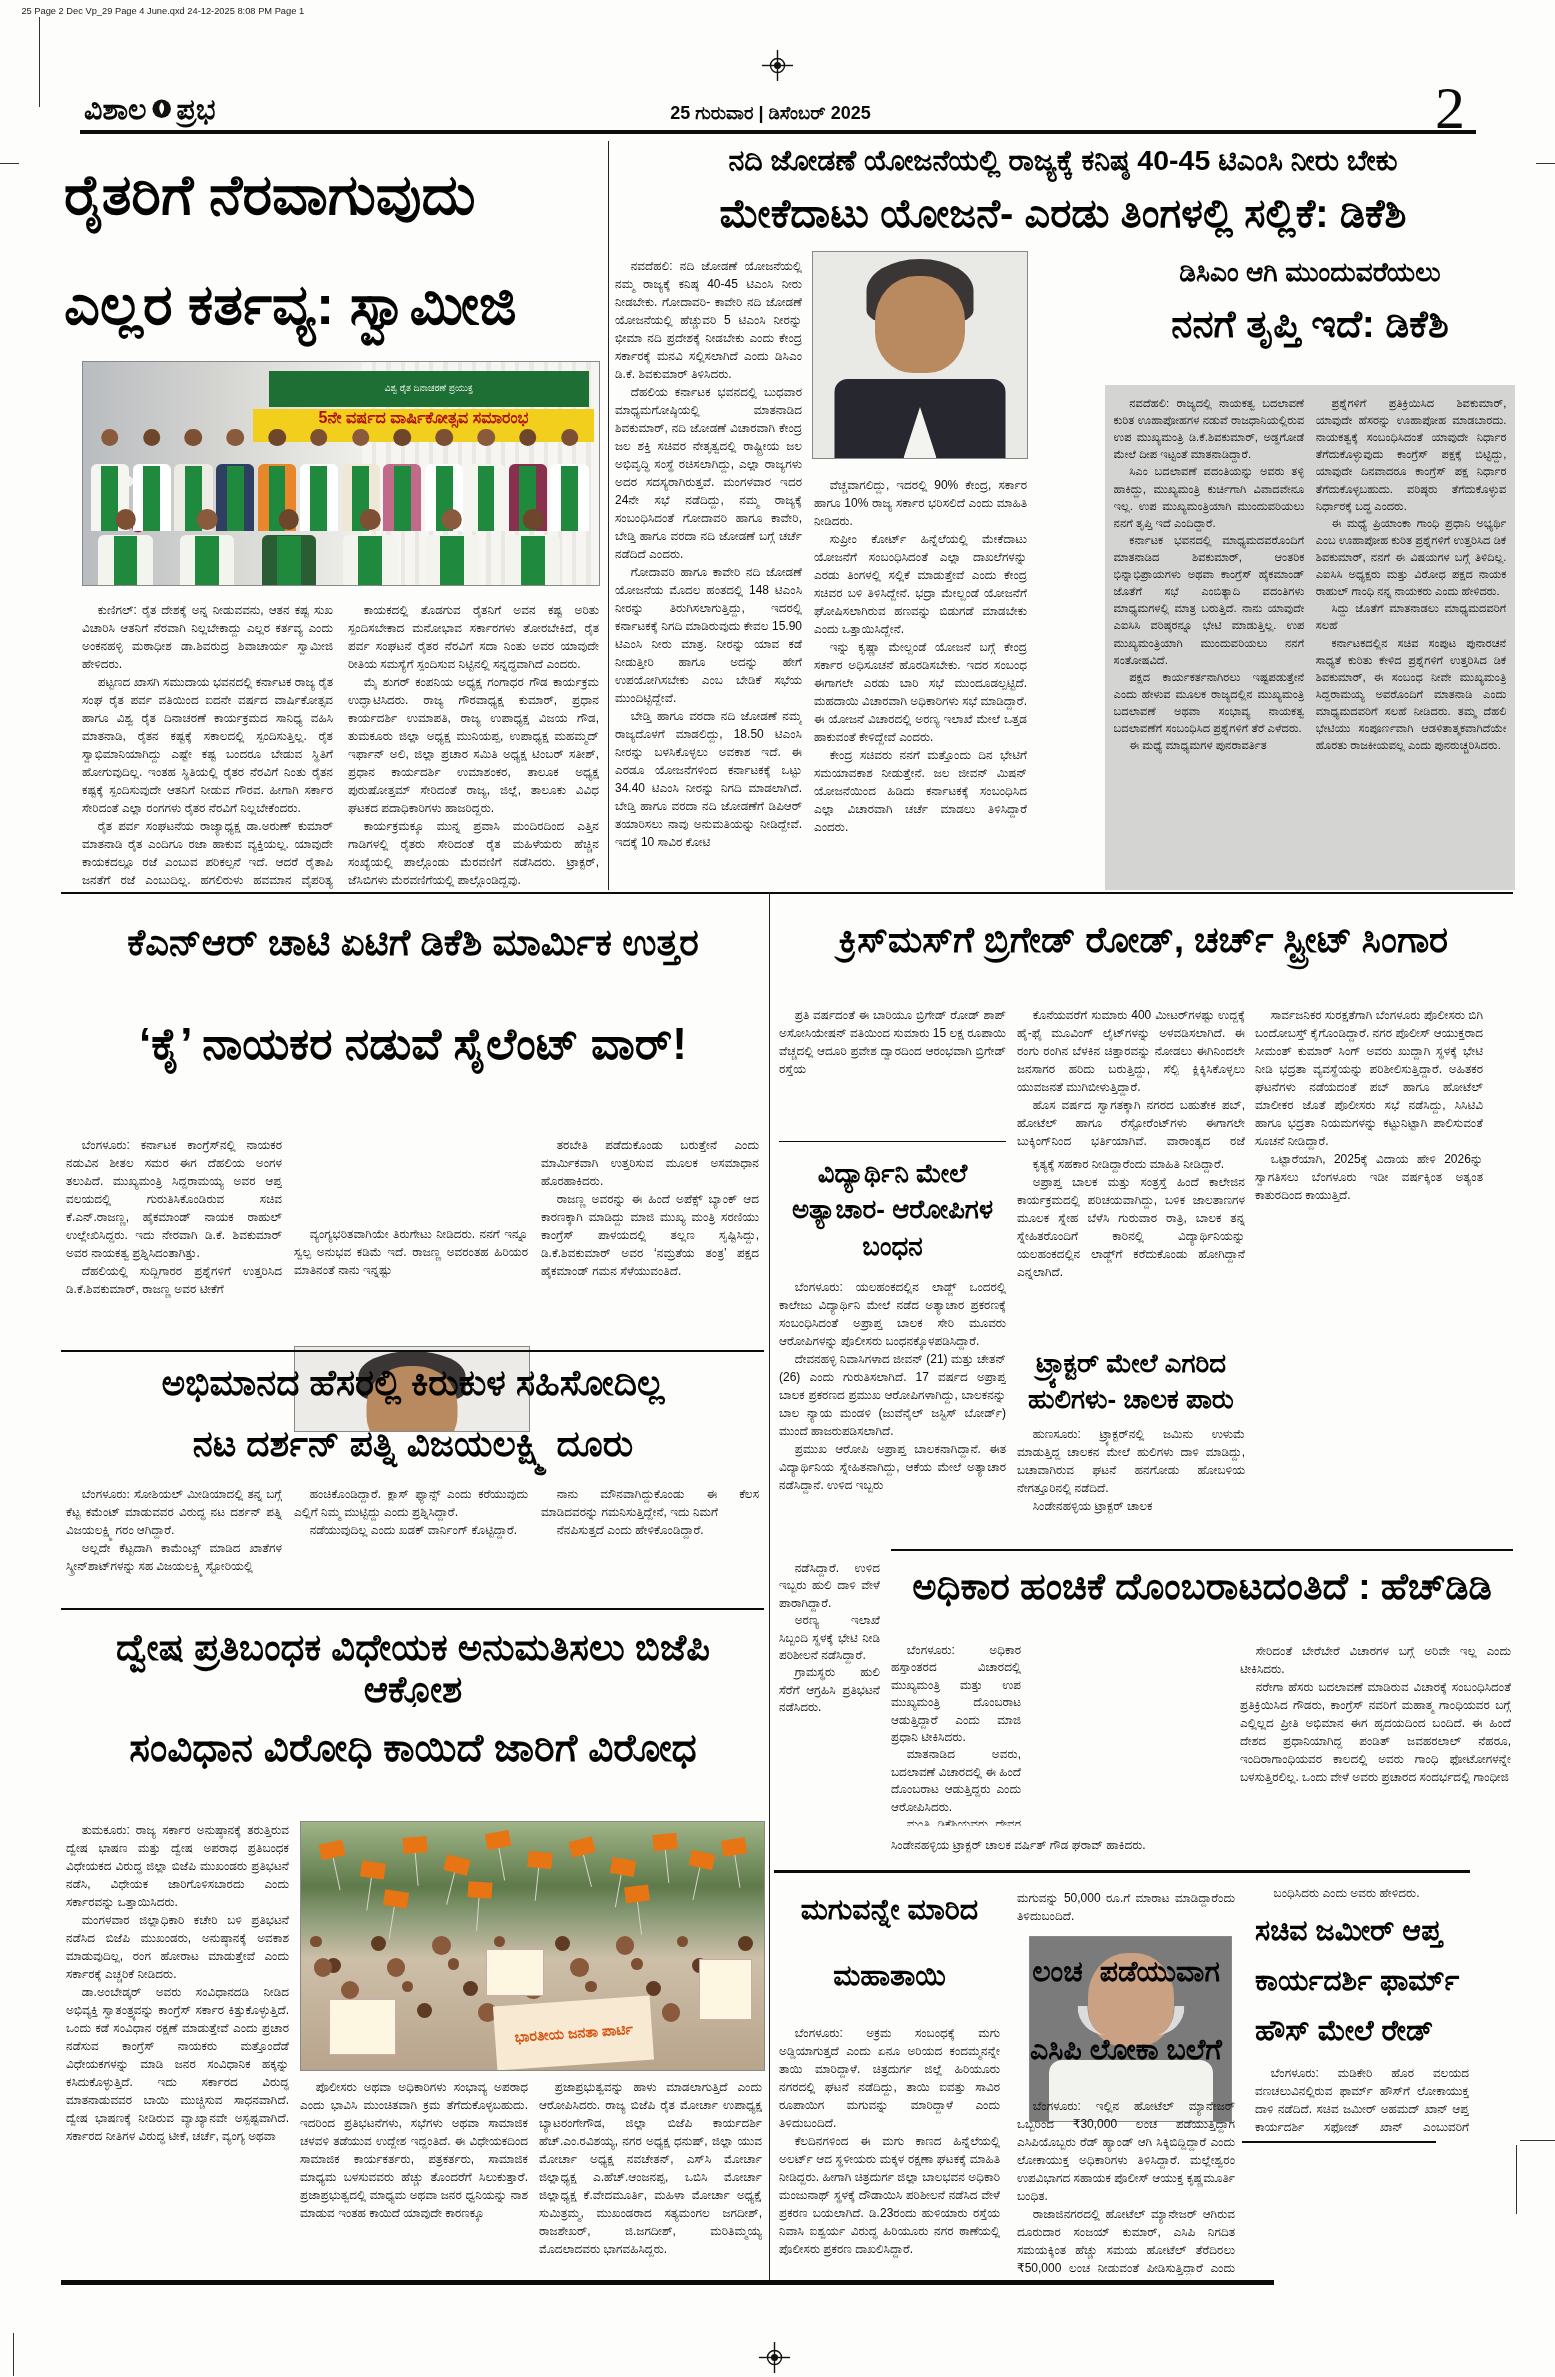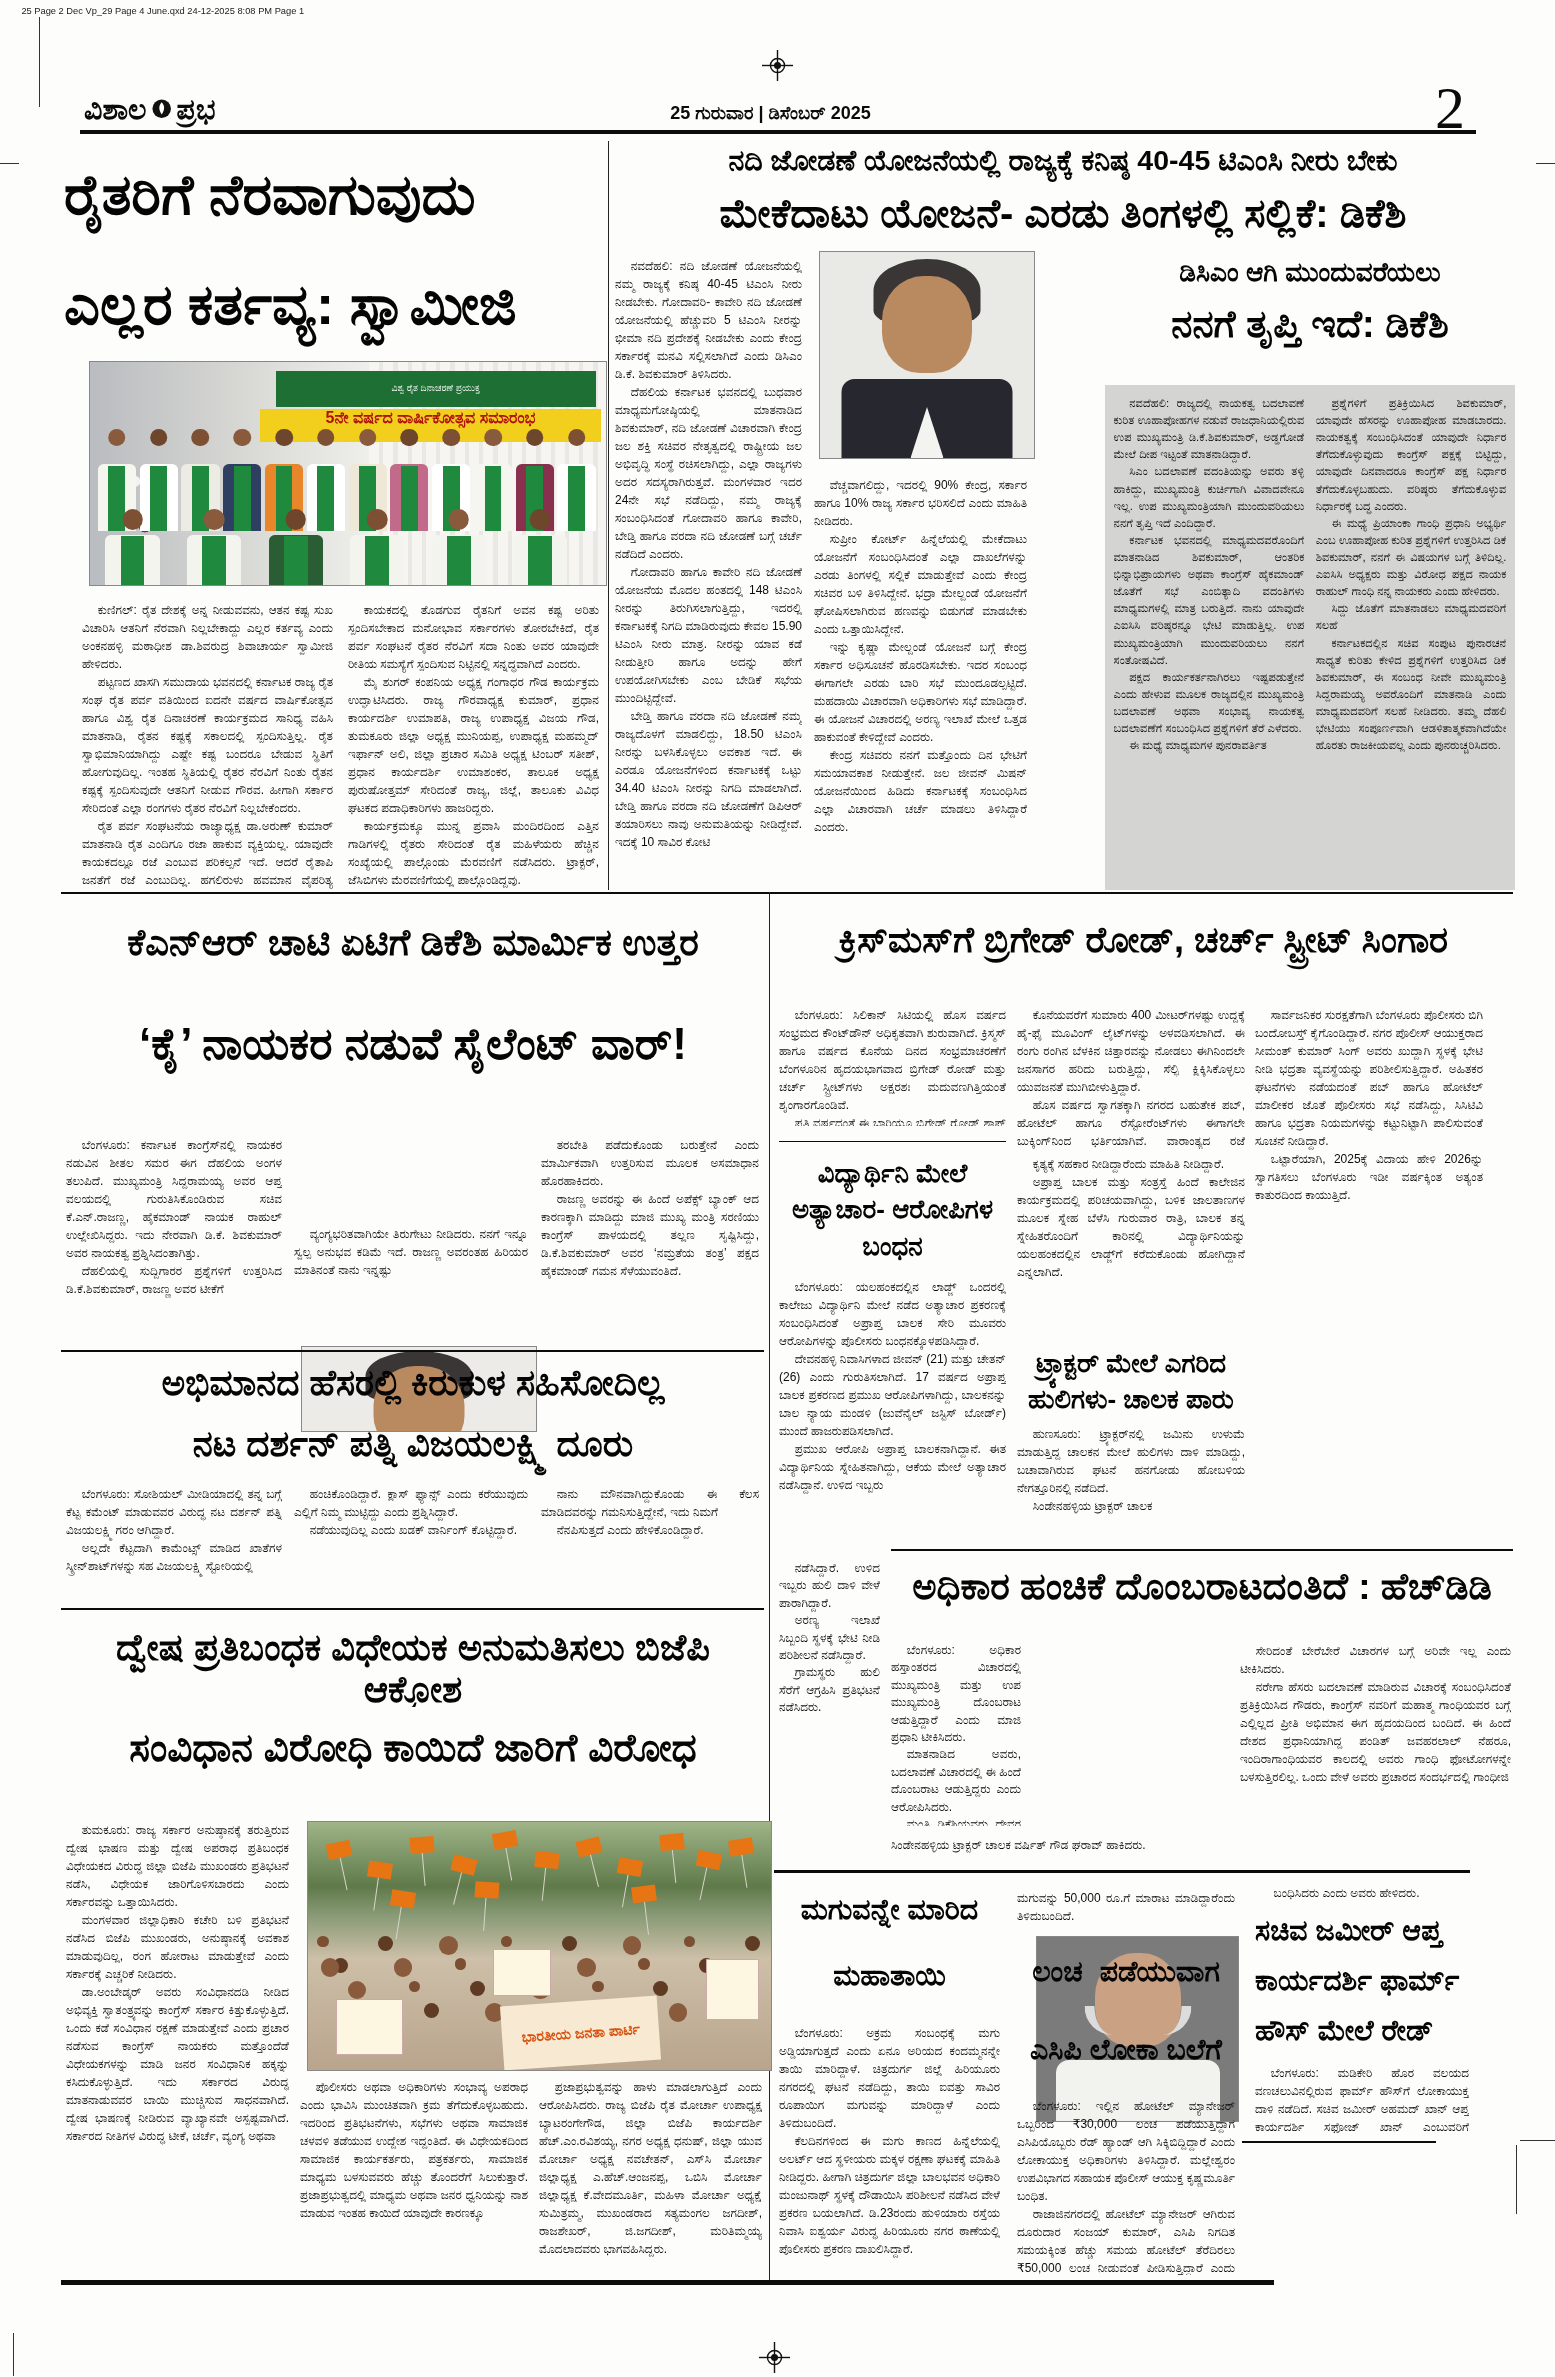--- a/index.html
+++ b/index.html
@@ -10,21 +10,21 @@
   .txt{overflow:hidden;}
   .hl{font-weight:800;color:#050505;letter-spacing:0px;}
   .center{text-align:center;}
   .rule{background:#0c0c0c;}
   .para{margin:0;text-indent:15.7px;text-align:justify;}
   .bodytxt{font-size:12px;line-height:1.5;text-align:justify;word-break:break-word;}
   .bodysm{font-size:12px;line-height:1.45;text-align:justify;word-break:break-word;}
   .slug{font-size:9.3px;color:#222;white-space:nowrap;}
   .graybox{background:#d4d4d2;display:flex;gap:11.4px;padding:10px 8.6px;box-sizing:border-box;}
   .graycol{flex:1;overflow:hidden;font-size:11.4px;line-height:1.5;}
-  .photo{background:#dcdcd8;overflow:hidden;border:0.7px solid #888;margin-left:7px;}
+  .photo{background:#dcdcd8;overflow:hidden;border:0.7px solid #888;}
   .regmark svg{display:block;}
   
   .scene-farmer{background:linear-gradient(90deg,#b9bcc0 0%,#d8d8d4 30%,#efefec 55%,#f4f3ef 100%);}
   .curtain{position:absolute;right:0;top:0;width:46%;height:100%;
            background:repeating-linear-gradient(90deg,#f6f5f1 0 10px,#e9e8e2 10px 14.3px);}
   .banner-green{position:absolute;left:36%;top:4%;width:62%;height:16%;background:#1d6f33;
                 color:#fff;font-size:9.3px;display:flex;align-items:center;justify-content:center;overflow:hidden;}
   .banner-yellow{position:absolute;left:33%;top:21%;width:66%;height:15%;background:#f2cf1d;
                  color:#b01010;font-weight:bold;font-size:16px;display:flex;align-items:flex-start;justify-content:center;overflow:hidden;}
   .flowers{position:absolute;left:1.5%;bottom:8%;width:13%;height:48%;
@@ -361,21 +361,20 @@
   </div>
   <div class="abs txt bodytxt" style="left:300px;top:2078px;width:228px;height:200px;">
       <p class="para">ಪೊಲೀಸರು ಅಥವಾ ಅಧಿಕಾರಿಗಳು ಸಂಭಾವ್ಯ ಅಪರಾಧ ಎಂದು ಭಾವಿಸಿ ಮುಂಚಿತವಾಗಿ ಕ್ರಮ ತೆಗೆದುಕೊಳ್ಳಬಹುದು. ಇದರಿಂದ ಪ್ರತಿಭಟನೆಗಳು, ಸಭೆಗಳು ಅಥವಾ ಸಾಮಾಜಿಕ ಚಳವಳಿ ತಡೆಯುವ ಉದ್ದೇಶ ಇದ್ದಂತಿದೆ. ಈ ವಿಧೇಯಕದಿಂದ ಸಾಮಾಜಿಕ ಕಾರ್ಯಕರ್ತರು, ಪತ್ರಕರ್ತರು, ಸಾಮಾಜಿಕ ಮಾಧ್ಯಮ ಬಳಸುವವರು ಹೆಚ್ಚು ತೊಂದರೆಗೆ ಸಿಲುಕುತ್ತಾರೆ. ಪ್ರಜಾಪ್ರಭುತ್ವದಲ್ಲಿ ಮಾಧ್ಯಮ ಅಥವಾ ಜನರ ಧ್ವನಿಯನ್ನು ನಾಶ ಮಾಡುವ ಇಂತಹ ಕಾಯಿದೆ ಯಾವುದೇ ಕಾರಣಕ್ಕೂ</p>
     </div>
   <div class="abs txt bodytxt" style="left:539px;top:2078px;width:223px;height:200px;">
       <p class="para">ಪ್ರಜಾಪ್ರಭುತ್ವವನ್ನು ಹಾಳು ಮಾಡಲಾಗುತ್ತಿದೆ ಎಂದು ಆರೋಪಿಸಿದರು. ರಾಜ್ಯ ಬಿಜೆಪಿ ರೈತ ಮೋರ್ಚಾ ಉಪಾಧ್ಯಕ್ಷ ಬ್ಯಾಟರಂಗೇಗೌಡ, ಜಿಲ್ಲಾ ಬಿಜೆಪಿ ಕಾರ್ಯದರ್ಶಿ ಹೆಚ್.ಎಂ.ರವಿಶಯ್ಯ, ನಗರ ಅಧ್ಯಕ್ಷ ಧನುಷ್, ಜಿಲ್ಲಾ ಯುವ ಮೋರ್ಚಾ ಅಧ್ಯಕ್ಷ ನವಚೇತನ್, ಎಸ್‌ಸಿ ಮೋರ್ಚಾ ಜಿಲ್ಲಾಧ್ಯಕ್ಷ ಎ.ಹೆಚ್.ಆಂಜನಪ್ಪ, ಒಬಿಸಿ ಮೋರ್ಚಾ ಜಿಲ್ಲಾಧ್ಯಕ್ಷ ಕೆ.ವೇದಮೂರ್ತಿ, ಮಹಿಳಾ ಮೋರ್ಚಾ ಅಧ್ಯಕ್ಷೆ ಸುಮಿತ್ರಮ್ಮ, ಮುಖಂಡರಾದ ಸತ್ಯಮಂಗಲ ಜಗದೀಶ್, ರಾಜಶೇಖರ್, ಜಿ.ಜಗದೀಶ್, ಮರಿತಿಮ್ಮಯ್ಯ ಮೊದಲಾದವರು ಭಾಗವಹಿಸಿದ್ದರು.</p>
     </div>
 
   <div class="abs txt hl center" style="left:775px;top:919px;width:737px;height:69px;font-size:36px;">ಕ್ರಿಸ್‌ಮಸ್‌ಗೆ ಬ್ರಿಗೇಡ್ ರೋಡ್, ಚರ್ಚ್ ಸ್ಟ್ರೀಟ್ ಸಿಂಗಾರ</div>
   <div class="abs txt bodytxt" style="left:779px;top:1006px;width:227px;height:120px;">
-      <p class="para">ಬೆಂಗಳೂರು: ಸಿಲಿಕಾನ್ ಸಿಟಿಯಲ್ಲಿ ಹೊಸ ವರ್ಷದ ಸಂಭ್ರಮದ ಕೌಂಟ್‌ಡೌನ್ ಅಧಿಕೃತವಾಗಿ ಶುರುವಾಗಿದೆ. ಕ್ರಿಸ್ಮಸ್ ಹಾಗೂ ವರ್ಷದ ಕೊನೆಯ ದಿನದ ಸಂಭ್ರಮಾಚರಣೆಗೆ ಬೆಂಗಳೂರಿನ ಹೃದಯಭಾಗವಾದ ಬ್ರಿಗೇಡ್ ರೋಡ್ ಮತ್ತು ಚರ್ಚ್ ಸ್ಟ್ರೀಟ್‌ಗಳು ಅಕ್ಷರಶಃ ಮದುವಣಗಿತ್ತಿಯಂತೆ ಶೃಂಗಾರಗೊಂಡಿವೆ.</p>
       <p class="para">ಪ್ರತಿ ವರ್ಷದಂತೆ ಈ ಬಾರಿಯೂ ಬ್ರಿಗೇಡ್ ರೋಡ್ ಶಾಪ್ ಅಸೋಸಿಯೇಷನ್ ವತಿಯಿಂದ ಸುಮಾರು 15 ಲಕ್ಷ ರೂಪಾಯಿ ವೆಚ್ಚದಲ್ಲಿ ಆದೂರಿ ಪ್ರವೇಶ ದ್ವಾರದಿಂದ ಆರಂಭವಾಗಿ ಬ್ರಿಗೇಡ್ ರಸ್ತೆಯ</p>
     </div>
   <div class="abs rule" style="left:779px;top:1141px;width:227px;height:1.4px;"></div>
   <div class="abs txt hl center" style="left:779px;top:1155px;width:227px;height:114px;font-size:26px;line-height:1.4;">ವಿದ್ಯಾರ್ಥಿನಿ ಮೇಲೆ ಅತ್ಯಾಚಾರ- ಆರೋಪಿಗಳ ಬಂಧನ</div>
   <div class="abs txt bodytxt" style="left:779px;top:1278px;width:227px;height:266px;">
       <p class="para">ಬೆಂಗಳೂರು: ಯಲಹಂಕದಲ್ಲಿನ ಲಾಡ್ಜ್ ಒಂದರಲ್ಲಿ ಕಾಲೇಜು ವಿದ್ಯಾರ್ಥಿನಿ ಮೇಲೆ ನಡೆದ ಅತ್ಯಾಚಾರ ಪ್ರಕರಣಕ್ಕೆ ಸಂಬಂಧಿಸಿದಂತೆ ಅಪ್ರಾಪ್ತ ಬಾಲಕ ಸೇರಿ ಮೂವರು ಆರೋಪಿಗಳನ್ನು ಪೊಲೀಸರು ಬಂಧನಕ್ಕೊಳಪಡಿಸಿದ್ದಾರೆ.</p>
       <p class="para">ದೇವನಹಳ್ಳಿ ನಿವಾಸಿಗಳಾದ ಜೀವನ್ (21) ಮತ್ತು ಚೇತನ್ (26) ಎಂದು ಗುರುತಿಸಲಾಗಿದೆ. 17 ವರ್ಷದ ಅಪ್ರಾಪ್ತ ಬಾಲಕ ಪ್ರಕರಣದ ಪ್ರಮುಖ ಆರೋಪಿಗಳಾಗಿದ್ದು, ಬಾಲಕನನ್ನು ಬಾಲ ನ್ಯಾಯ ಮಂಡಳಿ (ಜುವೆನೈಲ್ ಜಸ್ಟಿಸ್ ಬೋರ್ಡ್) ಮುಂದೆ ಹಾಜರುಪಡಿಸಲಾಗಿದೆ.</p>
       <p class="para">ಪ್ರಮುಖ ಆರೋಪಿ ಅಪ್ರಾಪ್ತ ಬಾಲಕನಾಗಿದ್ದಾನೆ. ಈತ ವಿದ್ಯಾರ್ಥಿನಿಯ ಸ್ನೇಹಿತನಾಗಿದ್ದು, ಆಕೆಯ ಮೇಲೆ ಅತ್ಯಾಚಾರ ನಡೆಸಿದ್ದಾನೆ. ಉಳಿದ ಇಬ್ಬರು</p>
     </div>
 

